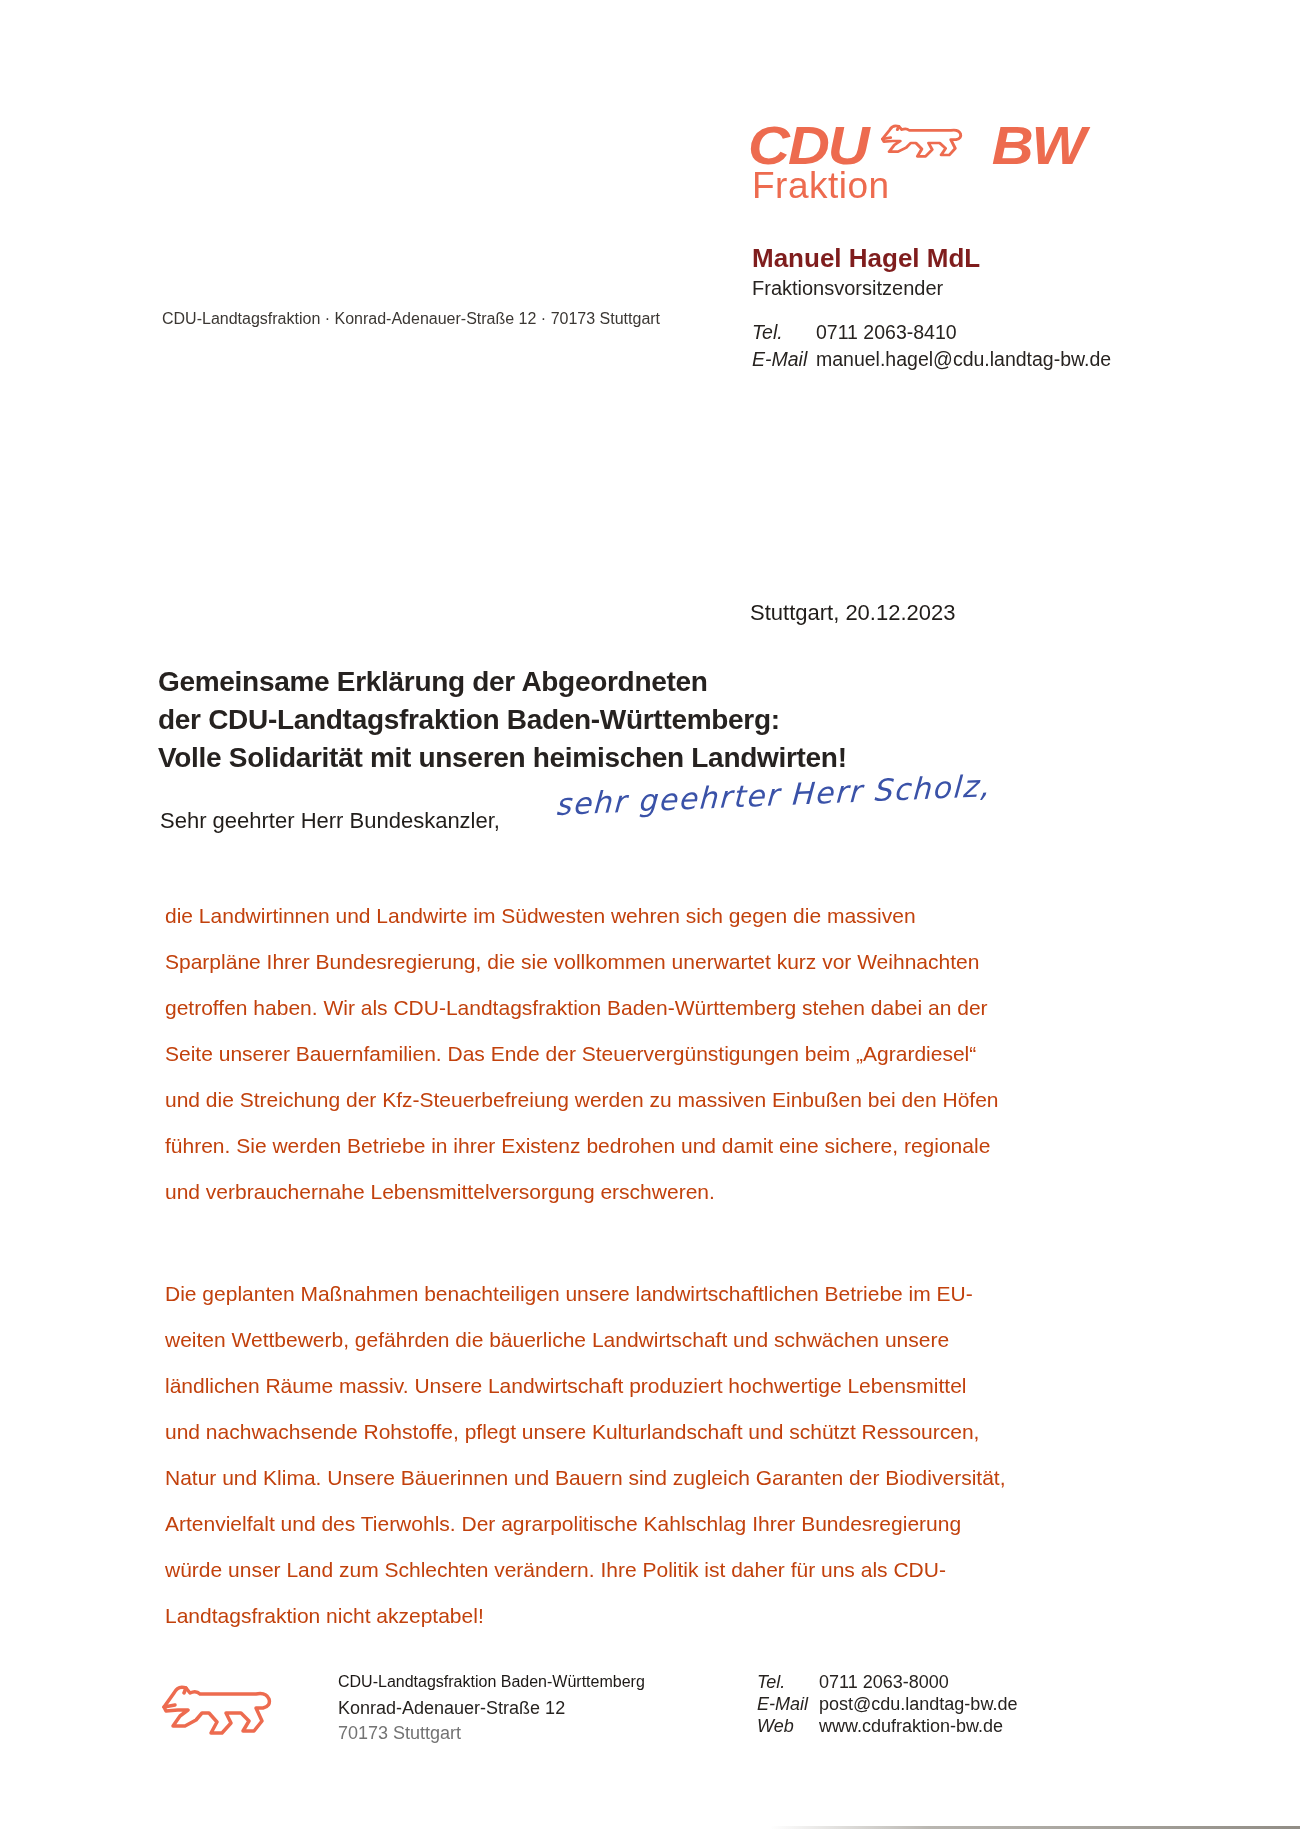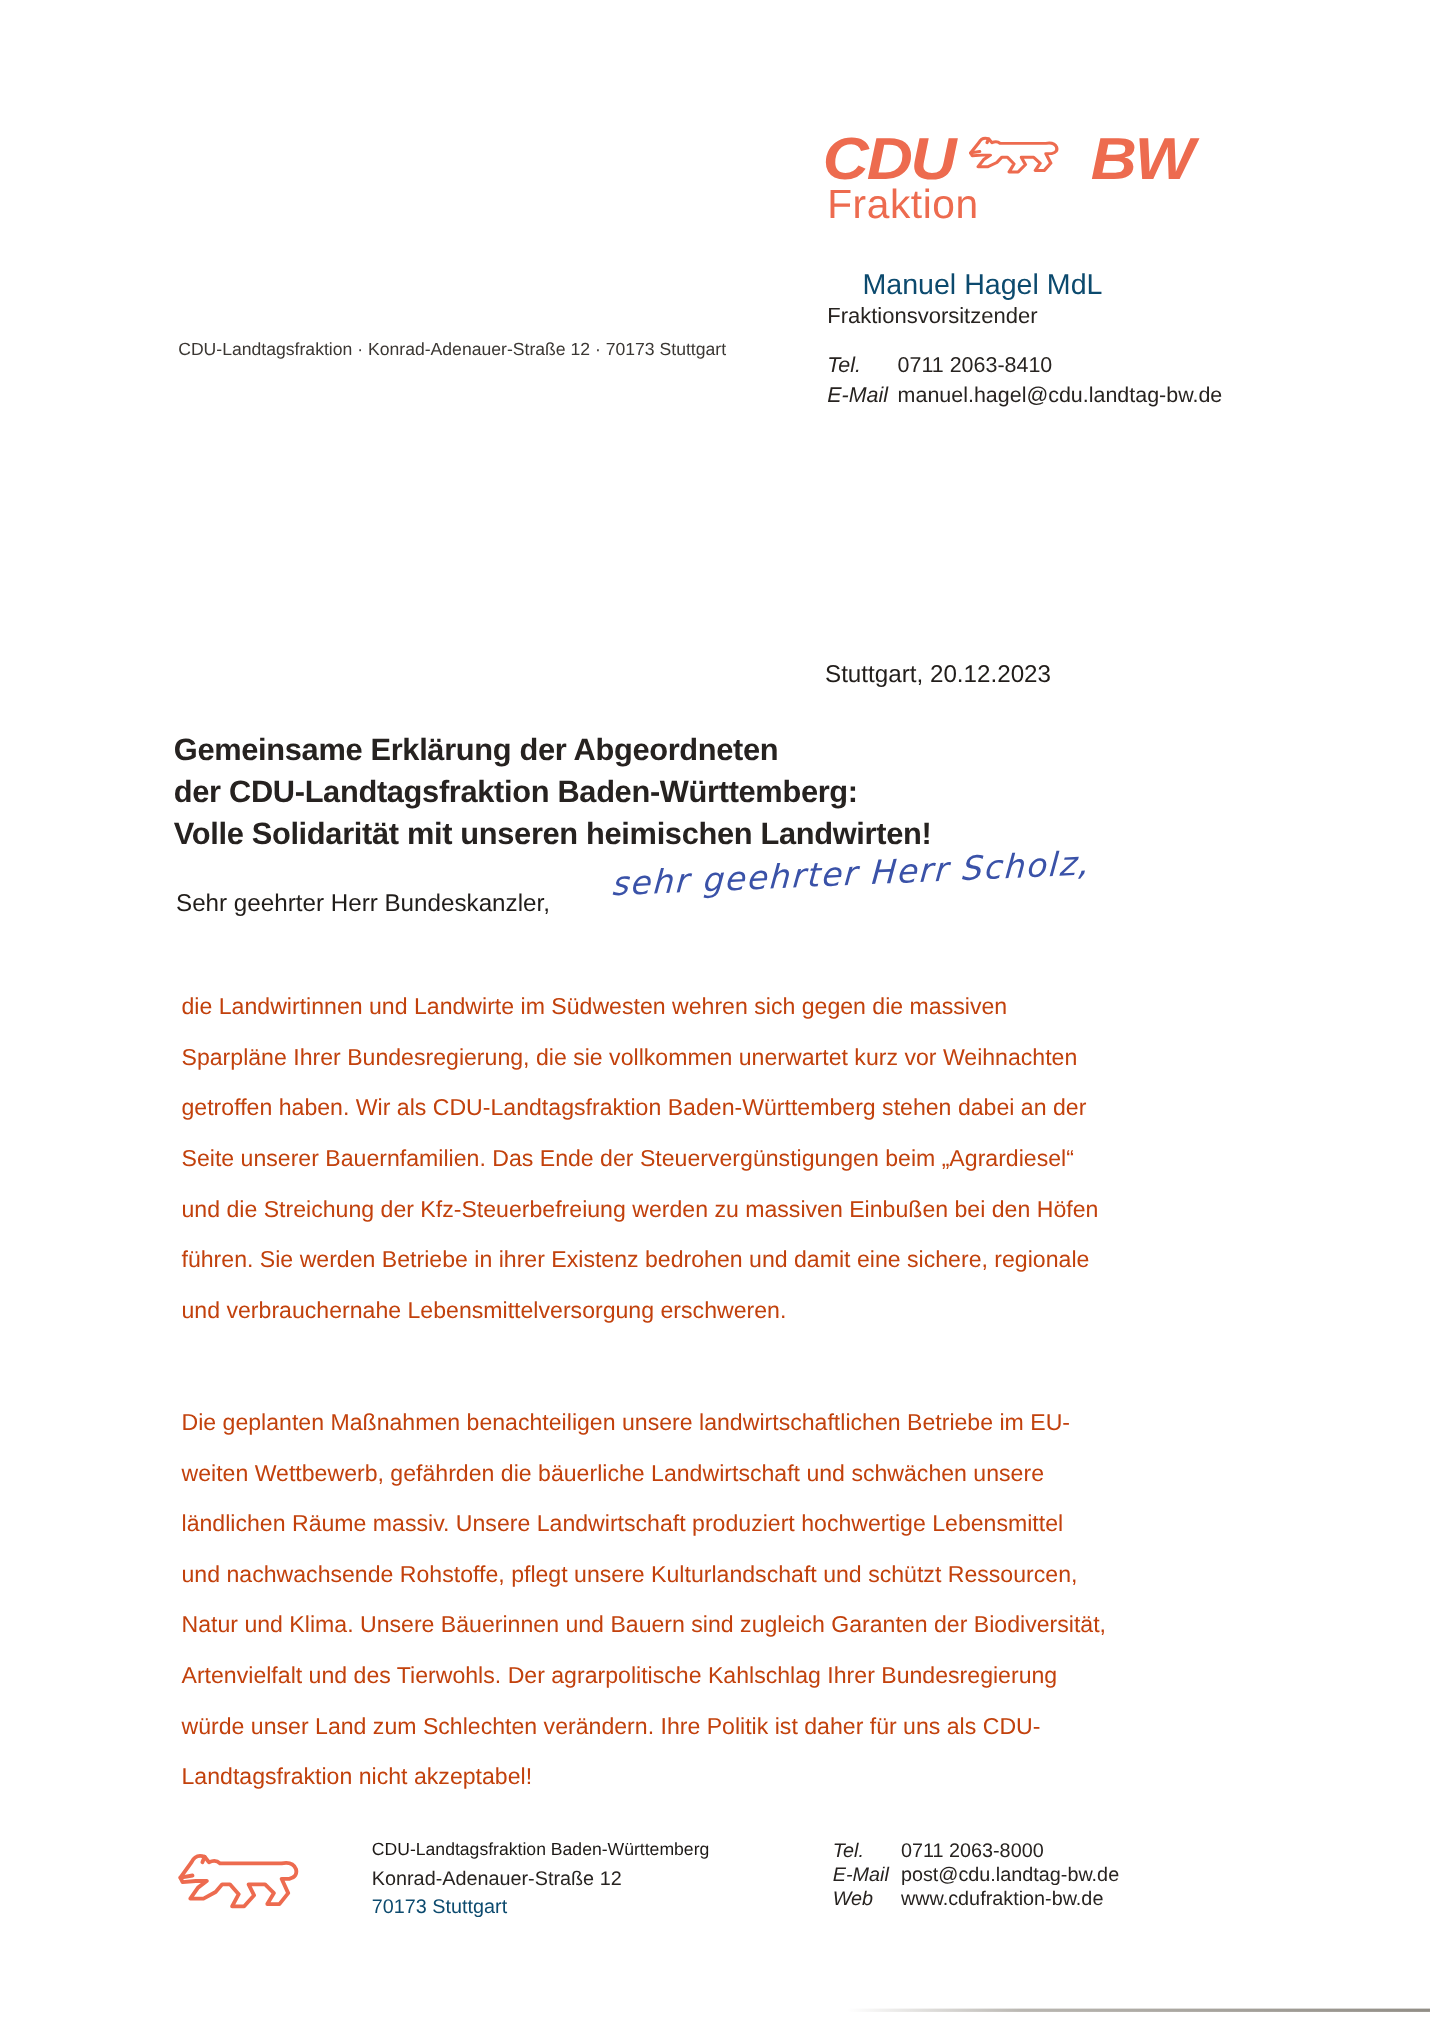--- a/index.html
+++ b/index.html
@@ -11,21 +11,21 @@
   
   .logo-row { position:absolute; left:748px; top:116px; display:flex; align-items:center; gap:10px; }
   .logo-word {
     font-weight:bold; font-style:italic; font-size:58px; line-height:58px;
     letter-spacing:-2px; color:#ED6B4F; transform:scaleY(0.93);
   }
   .logo-lion { display:block; }
   .logo-fraktion { position:absolute; left:752px; top:166px; font-size:37px; line-height:40px; color:#ED6B4F; letter-spacing:0.5px; }
 
   
-  .mh-name { position:absolute; left:784px; top:243px; font-size:26px; font-weight:normal; color:#0c4a6e; }
+  .mh-name { position:absolute; left:752px; top:243px; font-size:26px; font-weight:bold; color:#7f1d1d; }
   .mh-role { position:absolute; left:752px; top:277px; font-size:20px; color:#272320; }
   .contact { position:absolute; left:752px; top:319px; font-size:19.5px; color:#272320; }
   .contact .row { display:flex; line-height:27px; }
   .contact .label { width:64px; font-style:italic; flex:0 0 auto; }
 
   
   .sender-line { position:absolute; left:162px; top:310px; font-size:16px; color:#3b3733; }
   .recipient { position:absolute; left:163px; top:372px; font-size:21px; line-height:30px; white-space:pre-line; color:#211d1a; }
   .dateline { position:absolute; left:750px; top:600px; font-size:22px; color:#211d1a; }
 
@@ -45,21 +45,21 @@
 
   
   .para { position:absolute; left:165px; font-size:21px; line-height:46px; white-space:pre; color:#c2410c; }
   .para1 { top:893px; }
   .para2 { top:1271px; }
 
   
   .footer-lion { position:absolute; left:158px; top:1676px; }
   .footer-org-name { position:absolute; left:338px; top:1673px; font-size:16px; font-weight:normal; color:#1d1916; }
   .footer-street  { position:absolute; left:338px; top:1698px; font-size:18px; color:#272320; }
-  .footer-city    { position:absolute; left:338px; top:1723px; font-size:18px; color:#0c4a6e; }
+  .footer-city    { position:absolute; left:338px; top:1723px; font-size:18px; color:#737373; }
   .footer-contact { position:absolute; left:757px; top:1671px; font-size:18px; color:#272320; }
   .footer-contact .row { display:flex; line-height:22px; }
   .footer-contact .label { width:62px; font-style:italic; flex:0 0 auto; }
 
   
   .scan-edge {
     position:absolute; left:770px; top:1826px; width:530px; height:3px;
     background:linear-gradient(to right, rgba(140,135,125,0), rgba(128,123,113,0.55) 30%, rgba(108,103,93,0.75));
   }
 </style>

